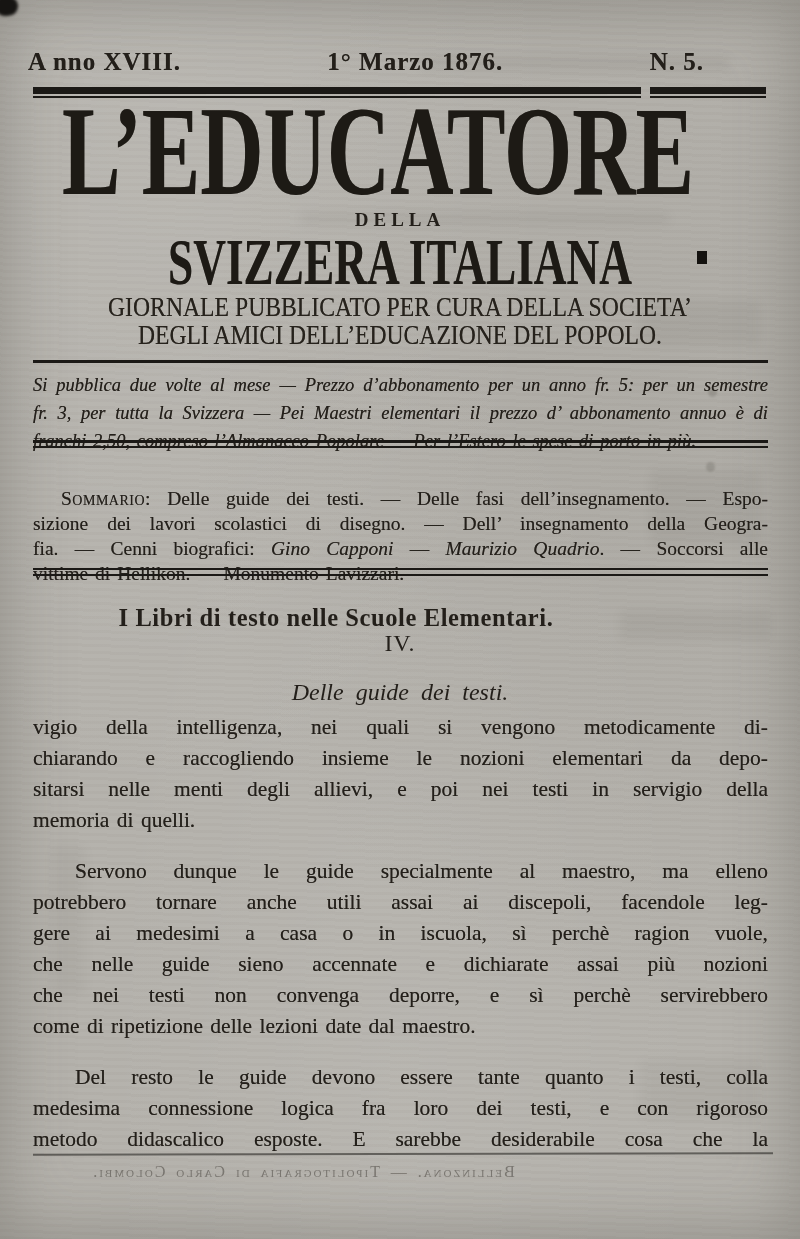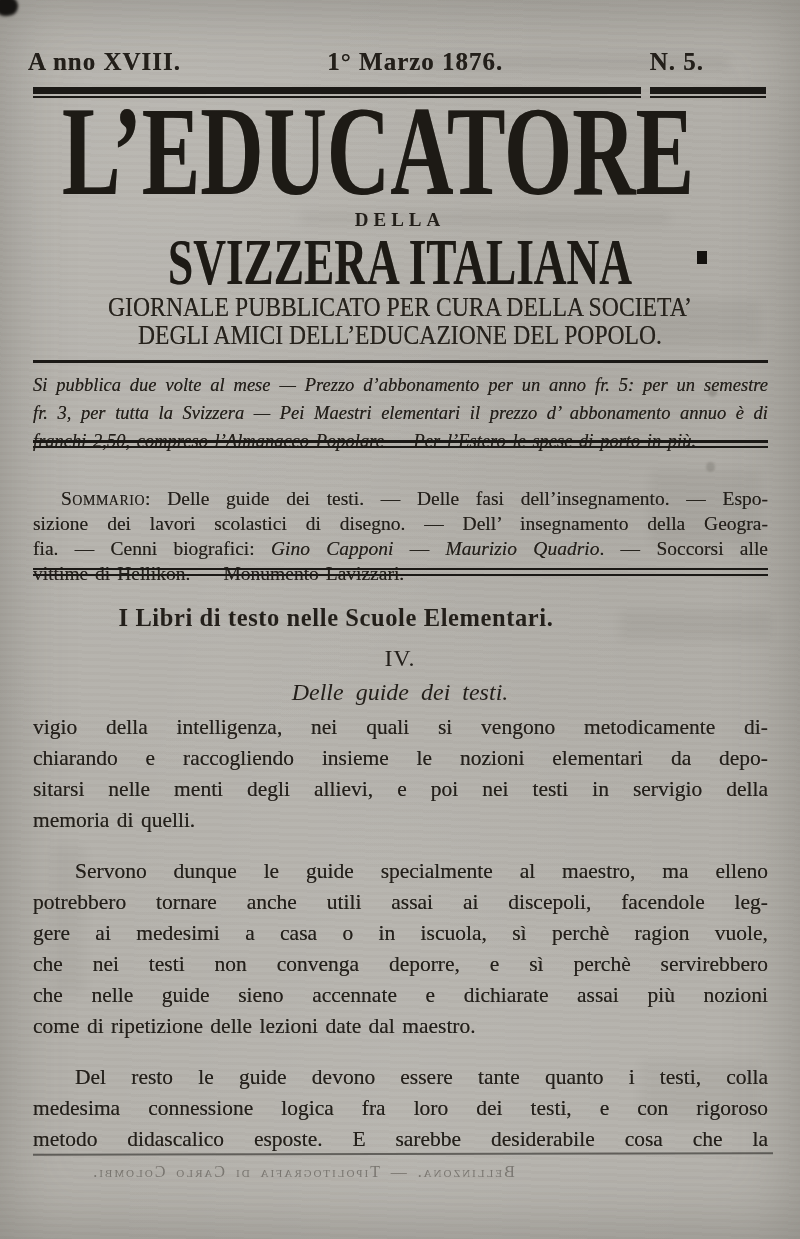--- a/index.html
+++ b/index.html
@@ -60,21 +60,21 @@
   .sommario{
     top:466px;left:33px;width:735px;
     font-size:19.5px;line-height:25px;
     text-shadow:0 0 .4px rgba(30,26,20,.55);
     word-spacing:2px;
   }
   .sommario .sc{font-variant:small-caps;letter-spacing:.5px;}
   .it{font-style:italic;}
   
   .heading{top:604px;left:0;width:672px;text-align:center;font-weight:bold;font-size:24.5px;letter-spacing:.6px;}
-  .roman{top:645px;left:0;width:800px;text-align:center;font-size:24px;letter-spacing:1px;}
+  .roman{top:630px;left:0;width:800px;text-align:center;font-size:24px;letter-spacing:1px;}
   .section-title{top:679px;left:0;width:800px;text-align:center;font-style:italic;font-size:24px;word-spacing:6px;}
   .body-text{
     top:712px;left:33px;width:735px;
     font-size:21.5px;line-height:31px;
     text-shadow:0 0 .5px rgba(30,26,20,.6);
     word-spacing:2px;
   }
   .jline{text-align:justify;text-align-last:justify;white-space:normal;}
   .jline.last{text-align-last:left;}
   .jline.ind{text-indent:42px;margin-top:20px;}
@@ -175,22 +175,22 @@
       <div>
         <div class="jline">vigio della intelligenza, nei quali si vengono metodicamente di-</div>
         <div class="jline">chiarando e raccogliendo insieme le nozioni elementari da depo-</div>
         <div class="jline">sitarsi nelle menti degli allievi, e poi nei testi in servigio della</div>
         <div class="jline last">memoria di quelli.</div>
       </div>
       <div>
         <div class="jline ind">Servono dunque le guide specialmente al maestro, ma elleno</div>
         <div class="jline">potrebbero tornare anche utili assai ai discepoli, facendole leg-</div>
         <div class="jline">gere ai medesimi a casa o in iscuola, sì perchè ragion vuole,</div>
+        <div class="jline">che nelle guide sieno accennate e dichiarate assai più nozioni</div>
         <div class="jline">che nei testi non convenga deporre, e sì perchè servirebbero</div>
-        <div class="jline">che nelle guide sieno accennate e dichiarate assai più nozioni</div>
         <div class="jline last">come di ripetizione delle lezioni date dal maestro.</div>
       </div>
       <div>
         <div class="jline ind">Del resto le guide devono essere tante quanto i testi, colla</div>
         <div class="jline">medesima connessione logica fra loro dei testi, e con rigoroso</div>
         <div class="jline">metodo didascalico esposte. E sarebbe desiderabile cosa che la</div>
       </div>
     </div>
 
   <div class="abs rule-bottom"></div>

